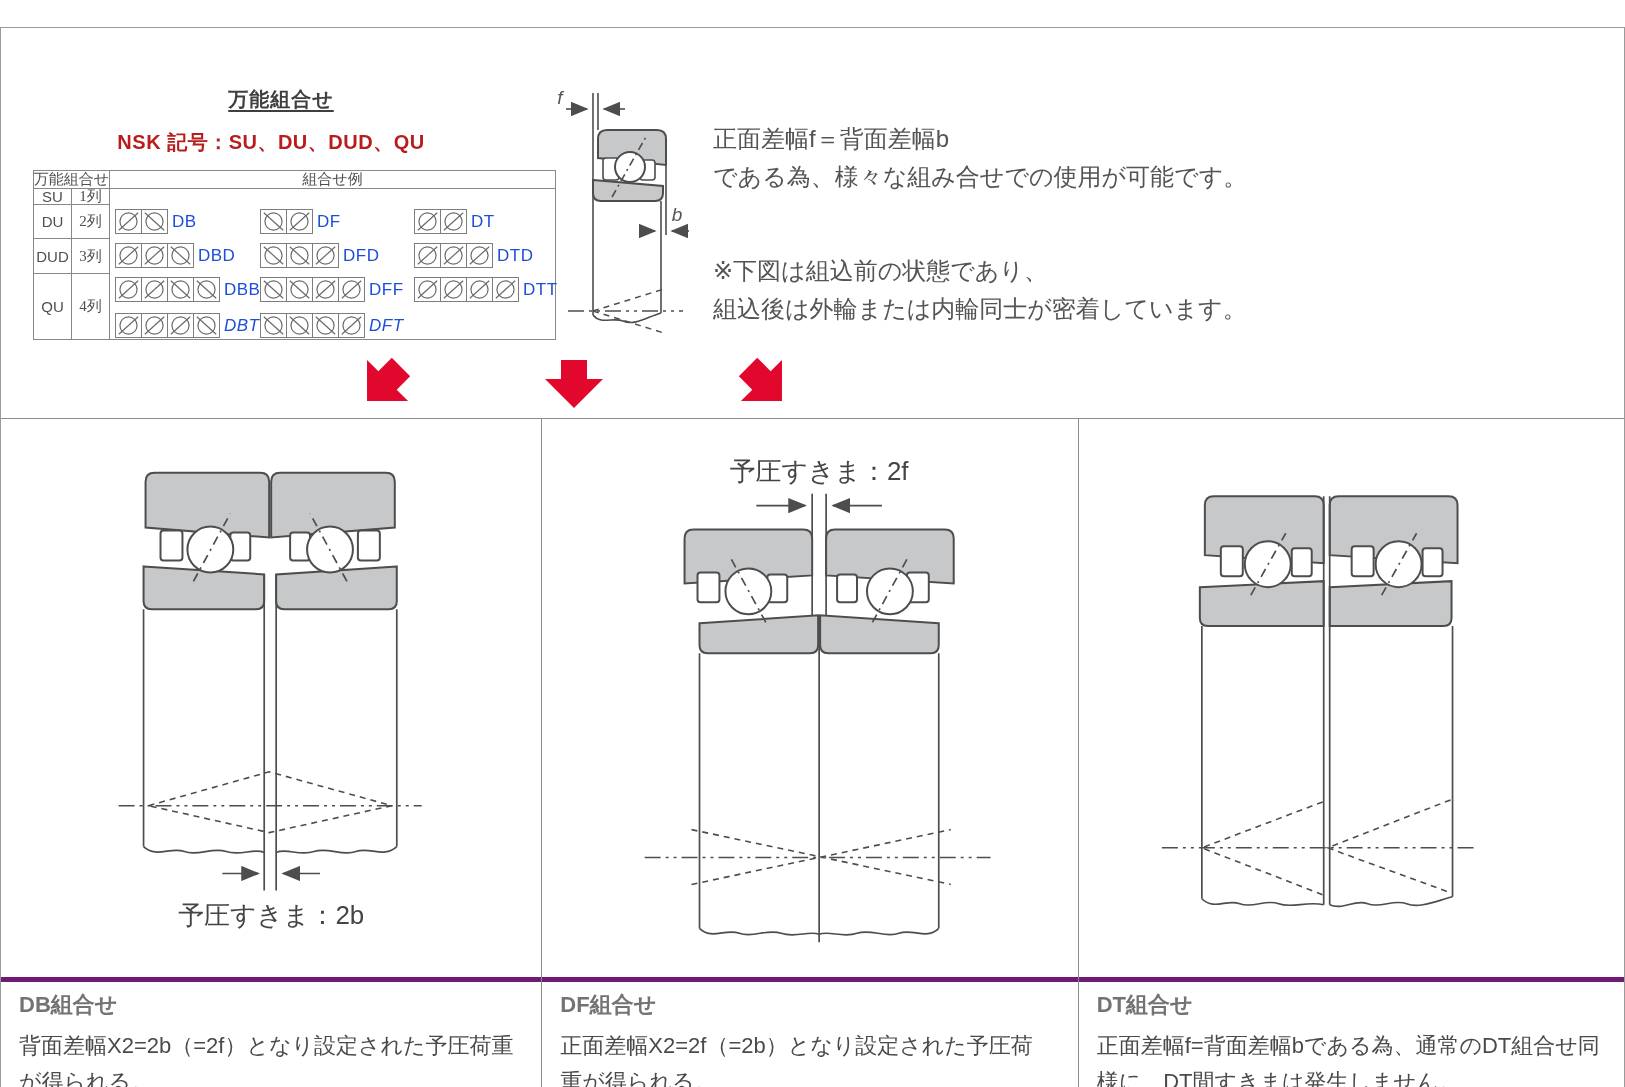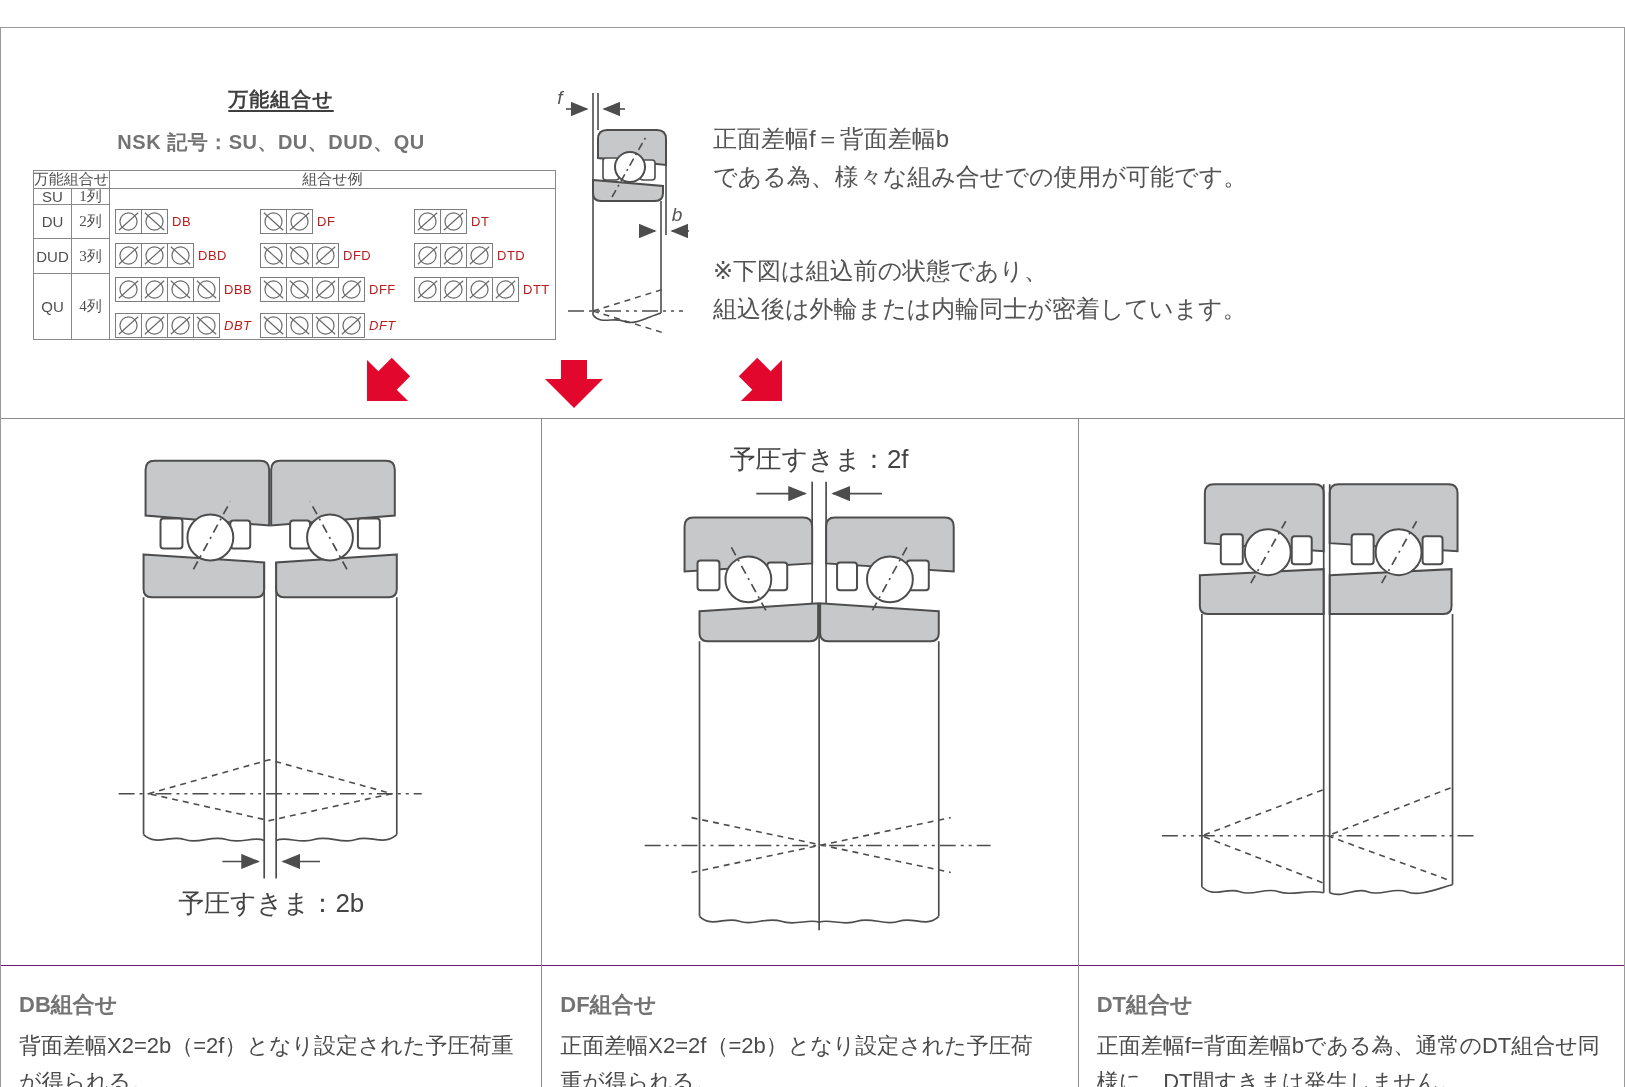--- a/index.html
+++ b/index.html
@@ -5,60 +5,60 @@
   html,body{margin:0;padding:0;background:#fff;}
   .screen{position:relative;width:1623px;height:1085px;border:1px solid #9a9a9a;
           font-family:"Liberation Sans","DejaVu Sans",sans-serif;color:#4a4a4a;
           background:#fff;overflow:hidden;margin-top:27px;}
   
   .top{position:absolute;left:0;top:0;width:100%;height:390px;border-bottom:1px solid #8c8c8c;background:#fff;}
   .tbl-title{position:absolute;left:280px;top:58px;transform:translateX(-50%);
              font-size:20px;font-weight:bold;color:#3f3f3f;text-decoration:underline;
              text-underline-offset:4px;letter-spacing:1px;white-space:nowrap;}
   .tbl-subtitle{position:absolute;left:270px;top:101px;transform:translateX(-50%);
-             font-size:20px;font-weight:bold;color:#737373;letter-spacing:.5px;white-space:nowrap;}
+             font-size:20px;font-weight:bold;color:#b91c1c;letter-spacing:.5px;white-space:nowrap;}
   
   .ctable{position:absolute;left:32px;top:142px;width:521px;height:168px;border:1px solid #888;}
   .ctable .cell{position:absolute;box-sizing:border-box;font-size:15px;color:#4f4f4f;
                 display:flex;align-items:center;justify-content:center;white-space:nowrap;}
   .th1{left:0;top:0;width:76px;height:18px;border-right:1px solid #888;border-bottom:1px solid #888;}
   .th2{left:76px;top:0;width:445px;height:18px;border-bottom:1px solid #888;text-align:center;}
   .c-sym{left:0;width:38px;border-right:1px solid #888;}
   .c-col{left:38px;width:38px;border-right:1px solid #888;font-family:Liberation Serif, serif;}
   .r1{top:18px;height:16px;border-bottom:1px solid #888;}
   .r2{top:34px;height:34px;border-bottom:1px solid #888;}
   .r3{top:68px;height:35px;border-bottom:1px solid #888;}
   .r4{top:103px;height:65px;}
   .cline{position:absolute;left:76px;width:445px;}
   .l-du{top:34px;height:34px;} .l-dud{top:68px;height:35px;}
   .l-qu1{top:102px;height:32px;} .l-qu2{top:138px;height:34px;font-style:italic;}
   .cgroup{position:absolute;top:4px;display:flex;align-items:center;}
   .cgroup.g1{left:5px;} .cgroup.g2{left:150px;} .cgroup.g3{left:304px;}
   .bcell{display:block;width:27px;height:25px;box-sizing:border-box;border:1px solid #7d7d7d;
          margin-right:-1px;background:#fff;}
   .bcell svg{display:block;width:100%;height:100%;}
-  .clabel{font-size:13px;color:#b91c1c;margin-left:5px;letter-spacing:.5px;}
+  .clabel{font-size:17px;color:#1d4ed8;margin-left:5px;letter-spacing:.5px;}
   
   .right-text{position:absolute;left:712px;top:92px;font-size:24px;color:#545454;line-height:38px;white-space:nowrap;}
   .right-text .para2{margin-top:56px;}
   
   .red-arrow{position:absolute;width:58px;height:48px;}
   .red-arrow svg{display:block;width:100%;height:100%;overflow:visible;}
   .arr-left{left:354px;top:332px;transform:rotate(45deg);}
   .arr-mid{left:544px;top:332px;}
   .arr-right{left:735px;top:332px;transform:rotate(-45deg);}
   
   .single-bearing{position:absolute;left:540px;top:35px;}
   
   .panels{position:absolute;left:0;top:391px;width:100%;height:694px;display:flex;}
   .panel{position:relative;height:100%;box-sizing:border-box;background:#fff;}
   .panel.p1{width:542px;border-right:1px solid #8c8c8c;padding-left:16px;}
   .panel.p2{width:537px;border-right:1px solid #8c8c8c;}
   .panel.p3{width:546px;}
-  .diagram{position:absolute;left:0;top:0;width:100%;height:546px;border-bottom:1px solid #701a75;}
+  .diagram{position:absolute;left:0;top:12px;width:100%;height:546px;border-bottom:5px solid #701a75;}
   .diagram svg{display:block;width:100%;height:100%;}
   .caption{position:absolute;left:0;top:547px;width:100%;box-sizing:border-box;padding:24px 24px 0 18px;}
   .cap-title{font-size:22px;font-weight:bold;color:#737373;margin-bottom:8px;}
   .cap-body{font-size:22px;color:#4a4a4a;line-height:36px;}
   
   svg text{font-family:"Liberation Sans","DejaVu Sans",sans-serif;}
   .dimtext{font-style:italic;font-size:19px;fill:#555;}
   .biglabel{font-size:26px;fill:#444;}
 </style>
 </head>

